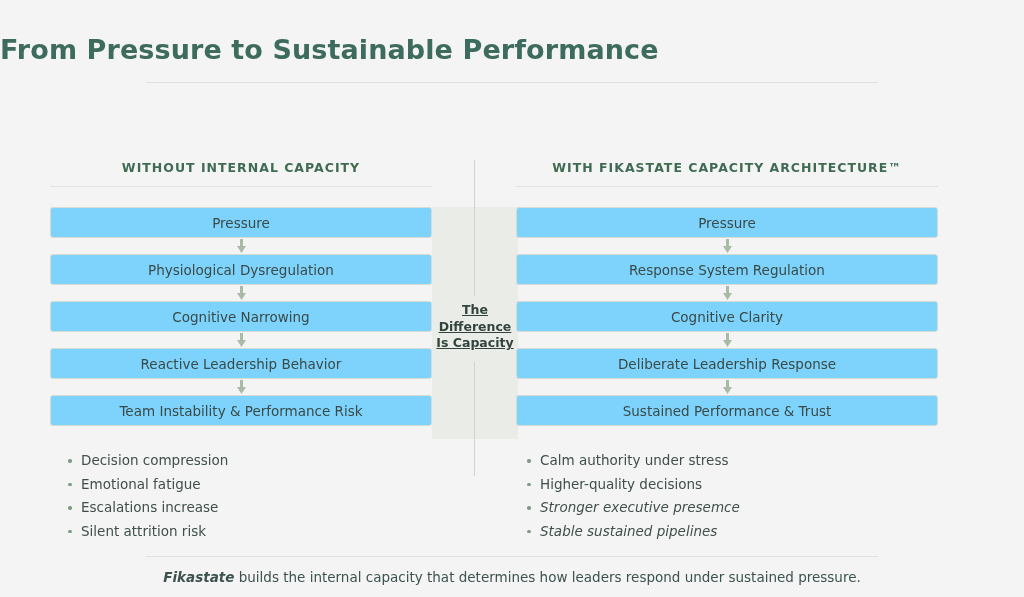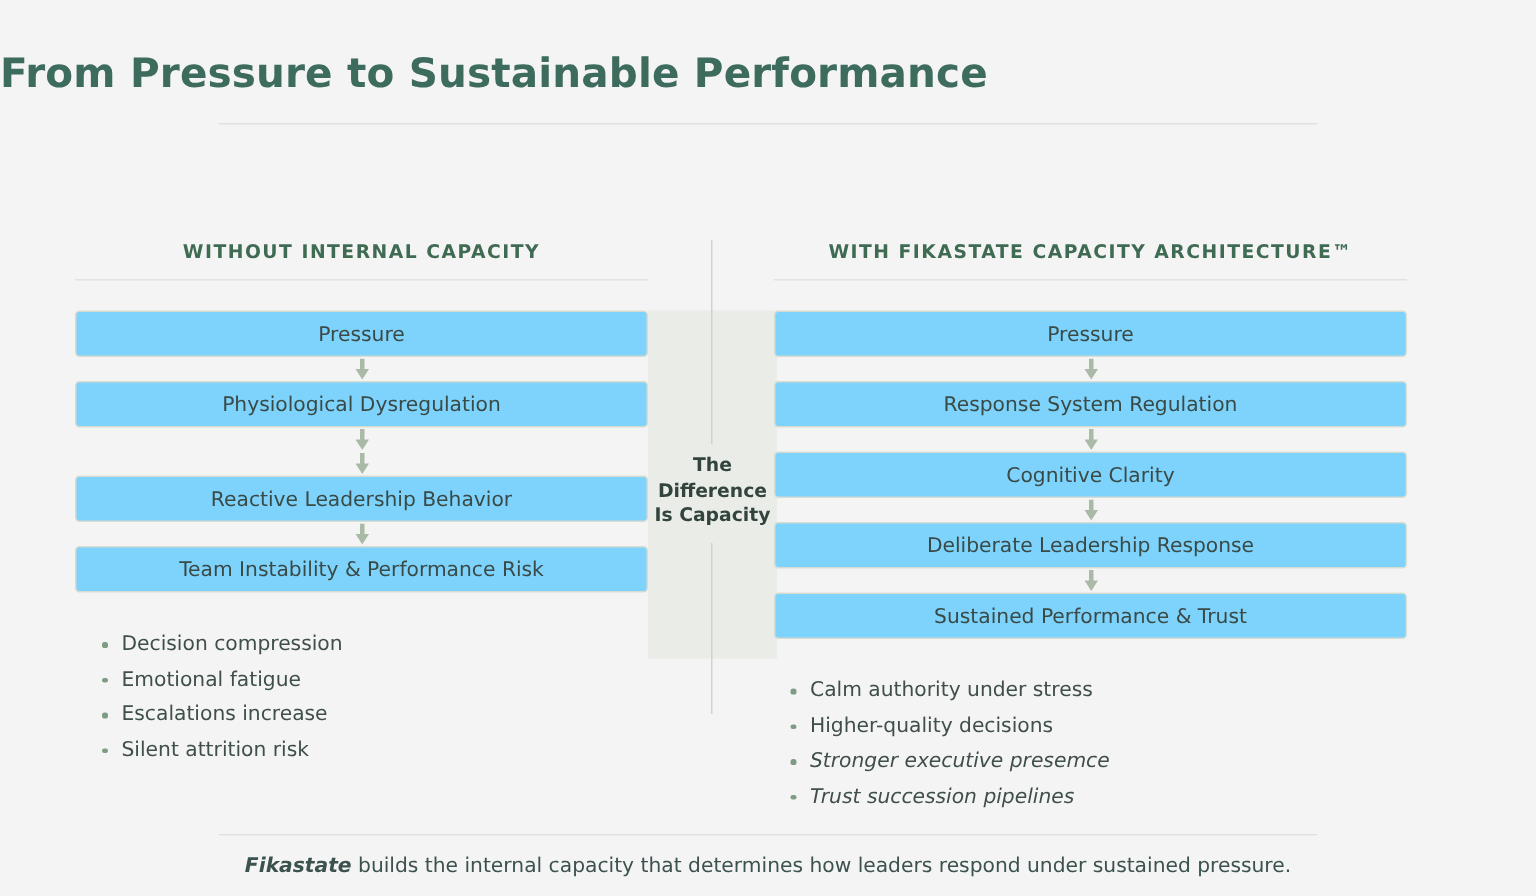--- a/index.html
+++ b/index.html
@@ -80,20 +80,21 @@
   .center-label {
     position: absolute;
     left: 432px;
     top: 302px;
     width: 86px;
     text-align: center;
     font-size: 12.5px;
     font-weight: bold;
     color: #33443f;
     line-height: 16.5px;
+    text-decoration: underline;
   }
 
   
   .col {
     position: absolute;
     top: 160px;
   }
   .col-left  { left: 50px;  width: 382px; }
   .col-right { left: 516px; width: 422px; }
 
@@ -212,20 +213,21 @@
       <svg width="13" height="15" viewBox="0 0 13 15">
           <path d="M5 0 h3 v7 h3 L6.5 14 L2 7 h3 z" fill="#a9bba6"></path>
         </svg>
     </div>
     <div class="flow-box">Physiological Dysregulation</div>
     <div class="arrow">
       <svg width="13" height="15" viewBox="0 0 13 15">
           <path d="M5 0 h3 v7 h3 L6.5 14 L2 7 h3 z" fill="#a9bba6"></path>
         </svg>
     </div>
+    <div class="flow-box">Cognitive Narrowing</div>
     <div class="arrow">
       <svg width="13" height="15" viewBox="0 0 13 15">
           <path d="M5 0 h3 v7 h3 L6.5 14 L2 7 h3 z" fill="#a9bba6"></path>
         </svg>
     </div>
     <div class="flow-box">Reactive Leadership Behavior</div>
     <div class="arrow">
       <svg width="13" height="15" viewBox="0 0 13 15">
           <path d="M5 0 h3 v7 h3 L6.5 14 L2 7 h3 z" fill="#a9bba6"></path>
         </svg>
@@ -267,21 +269,21 @@
       <svg width="13" height="15" viewBox="0 0 13 15">
           <path d="M5 0 h3 v7 h3 L6.5 14 L2 7 h3 z" fill="#a9bba6"></path>
         </svg>
     </div>
     <div class="flow-box">Sustained Performance &amp; Trust</div>
 
     <ul class="bullets">
       <li>Calm authority under stress</li>
       <li>Higher-quality decisions</li>
       <li class="italic">Stronger executive presemce</li>
-      <li class="italic">Trust succession pipelines</li>
+      <li class="italic">Stable sustained pipelines</li>
     </ul>
   </div>
 
   <div class="footer-rule"></div>
   <div class="footer">
     <b>Fikastate</b><span> builds the internal capacity that determines how leaders respond under sustained pressure.</span>
   </div>
 
 </div>
 

